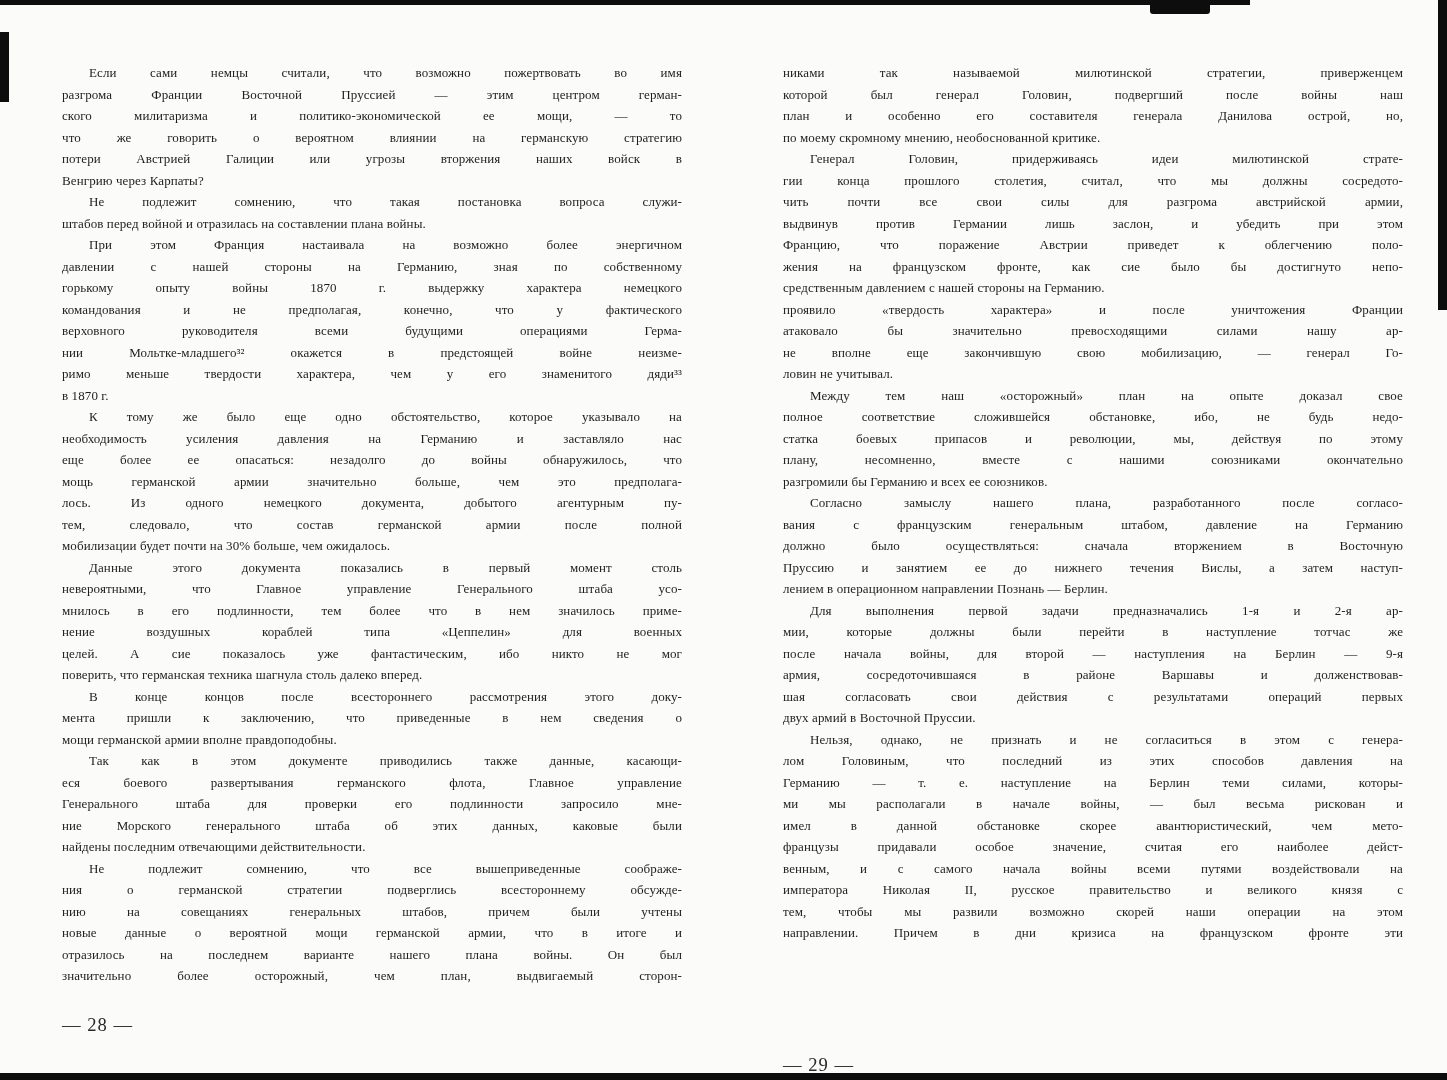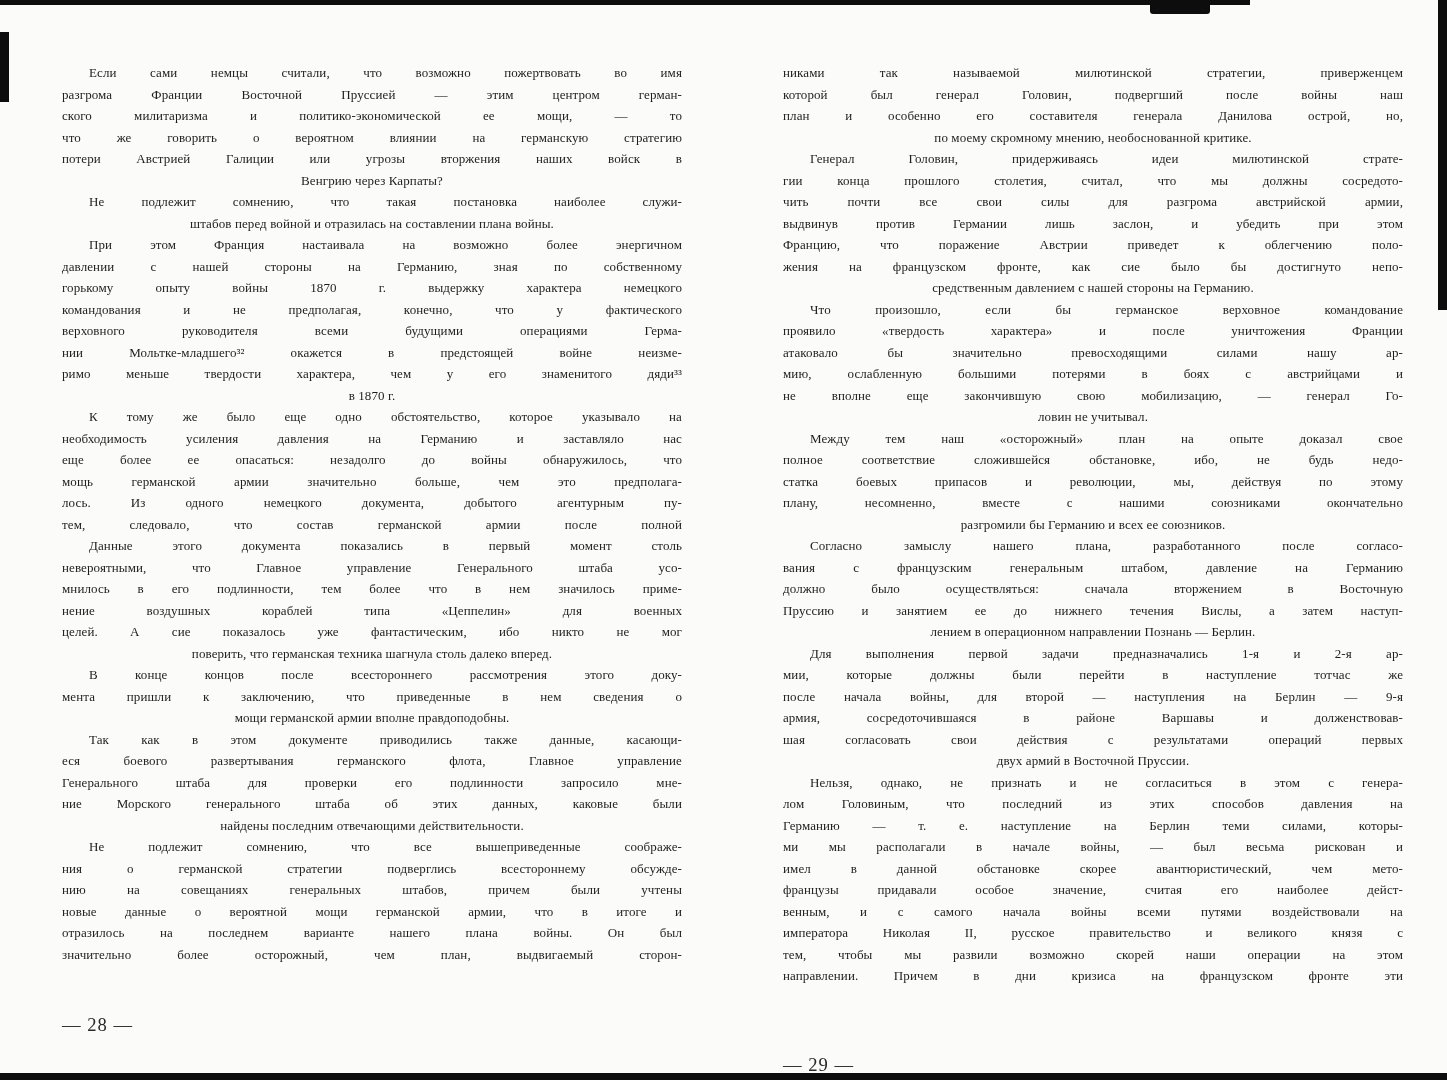--- a/index.html
+++ b/index.html
@@ -23,21 +23,21 @@
   .page-right{left:783px;}
   .paragraph{margin:0;}
   .line{
     text-align:justify;
     text-align-last:justify;
     text-justify:inter-word;
     white-space:nowrap;
     letter-spacing:0.1px;
   }
   .line.end{
-    text-align:center;
+    text-align:left;
     text-align-last:auto;
   }
   .line.indent{text-indent:27px;}
   .page-number{
     position:absolute;
     top:1014px;
     width:620px;
     font-size:18.6px;
     color:#2a2a2a;
     letter-spacing:1px;
@@ -60,40 +60,41 @@
   <div class="page page-left" id="left-page">
       <div class="paragraph">
         <div class="line indent">Если сами немцы считали, что возможно пожертвовать во имя</div>
         <div class="line">разгрома Франции Восточной Пруссией — этим центром герман-</div>
         <div class="line">ского милитаризма и политико-экономической ее мощи, — то</div>
         <div class="line">что же говорить о вероятном влиянии на германскую стратегию</div>
         <div class="line">потери Австрией Галиции или угрозы вторжения наших войск в</div>
         <div class="line end">Венгрию через Карпаты?</div>
       </div>
       <div class="paragraph">
-        <div class="line indent">Не подлежит сомнению, что такая постановка наиболее служи-</div>
+        <div class="line indent">Не подлежит сомнению, что такая постановка вопроса служи-</div>
         <div class="line end">штабов перед войной и отразилась на составлении плана войны.</div>
       </div>
       <div class="paragraph">
         <div class="line indent">При этом Франция настаивала на возможно более энергичном</div>
         <div class="line">давлении с нашей стороны на Германию, зная по собственному</div>
         <div class="line">горькому опыту войны 1870 г. выдержку характера немецкого</div>
         <div class="line">командования и не предполагая, конечно, что у фактического</div>
         <div class="line">верховного руководителя всеми будущими операциями Герма-</div>
         <div class="line">нии Мольтке-младшего³² окажется в предстоящей войне неизме-</div>
         <div class="line">римо меньше твердости характера, чем у его знаменитого дяди³³</div>
         <div class="line end">в 1870 г.</div>
       </div>
       <div class="paragraph">
         <div class="line indent">К тому же было еще одно обстоятельство, которое указывало на</div>
         <div class="line">необходимость усиления давления на Германию и заставляло нас</div>
         <div class="line">еще более ее опасаться: незадолго до войны обнаружилось, что</div>
         <div class="line">мощь германской армии значительно больше, чем это предполага-</div>
         <div class="line">лось. Из одного немецкого документа, добытого агентурным пу-</div>
         <div class="line">тем, следовало, что состав германской армии после полной</div>
+        <div class="line end">мобилизации будет почти на 30% больше, чем ожидалось.</div>
       </div>
       <div class="paragraph">
         <div class="line indent">Данные этого документа показались в первый момент столь</div>
         <div class="line">невероятными, что Главное управление Генерального штаба усо-</div>
         <div class="line">мнилось в его подлинности, тем более что в нем значилось приме-</div>
         <div class="line">нение воздушных кораблей типа «Цеппелин» для военных</div>
         <div class="line">целей. А сие показалось уже фантастическим, ибо никто не мог</div>
         <div class="line end">поверить, что германская техника шагнула столь далеко вперед.</div>
       </div>
       <div class="paragraph">
@@ -128,24 +129,22 @@
       <div class="paragraph">
         <div class="line indent">Генерал Головин, придерживаясь идеи милютинской страте-</div>
         <div class="line">гии конца прошлого столетия, считал, что мы должны сосредото-</div>
         <div class="line">чить почти все свои силы для разгрома австрийской армии,</div>
         <div class="line">выдвинув против Германии лишь заслон, и убедить при этом</div>
         <div class="line">Францию, что поражение Австрии приведет к облегчению поло-</div>
         <div class="line">жения на французском фронте, как сие было бы достигнуто непо-</div>
         <div class="line end">средственным давлением с нашей стороны на Германию.</div>
       </div>
       <div class="paragraph">
-        <div class="line indent">Что произошло, если бы германское верховное командование</div>
         <div class="line">проявило «твердость характера» и после уничтожения Франции</div>
         <div class="line">атаковало бы значительно превосходящими силами нашу ар-</div>
-        <div class="line">мию, ослабленную большими потерями в боях с австрийцами и</div>
         <div class="line">не вполне еще закончившую свою мобилизацию, — генерал Го-</div>
         <div class="line end">ловин не учитывал.</div>
       </div>
       <div class="paragraph">
         <div class="line indent">Между тем наш «осторожный» план на опыте доказал свое</div>
         <div class="line">полное соответствие сложившейся обстановке, ибо, не будь недо-</div>
         <div class="line">статка боевых припасов и революции, мы, действуя по этому</div>
         <div class="line">плану, несомненно, вместе с нашими союзниками окончательно</div>
         <div class="line end">разгромили бы Германию и всех ее союзников.</div>
       </div>

